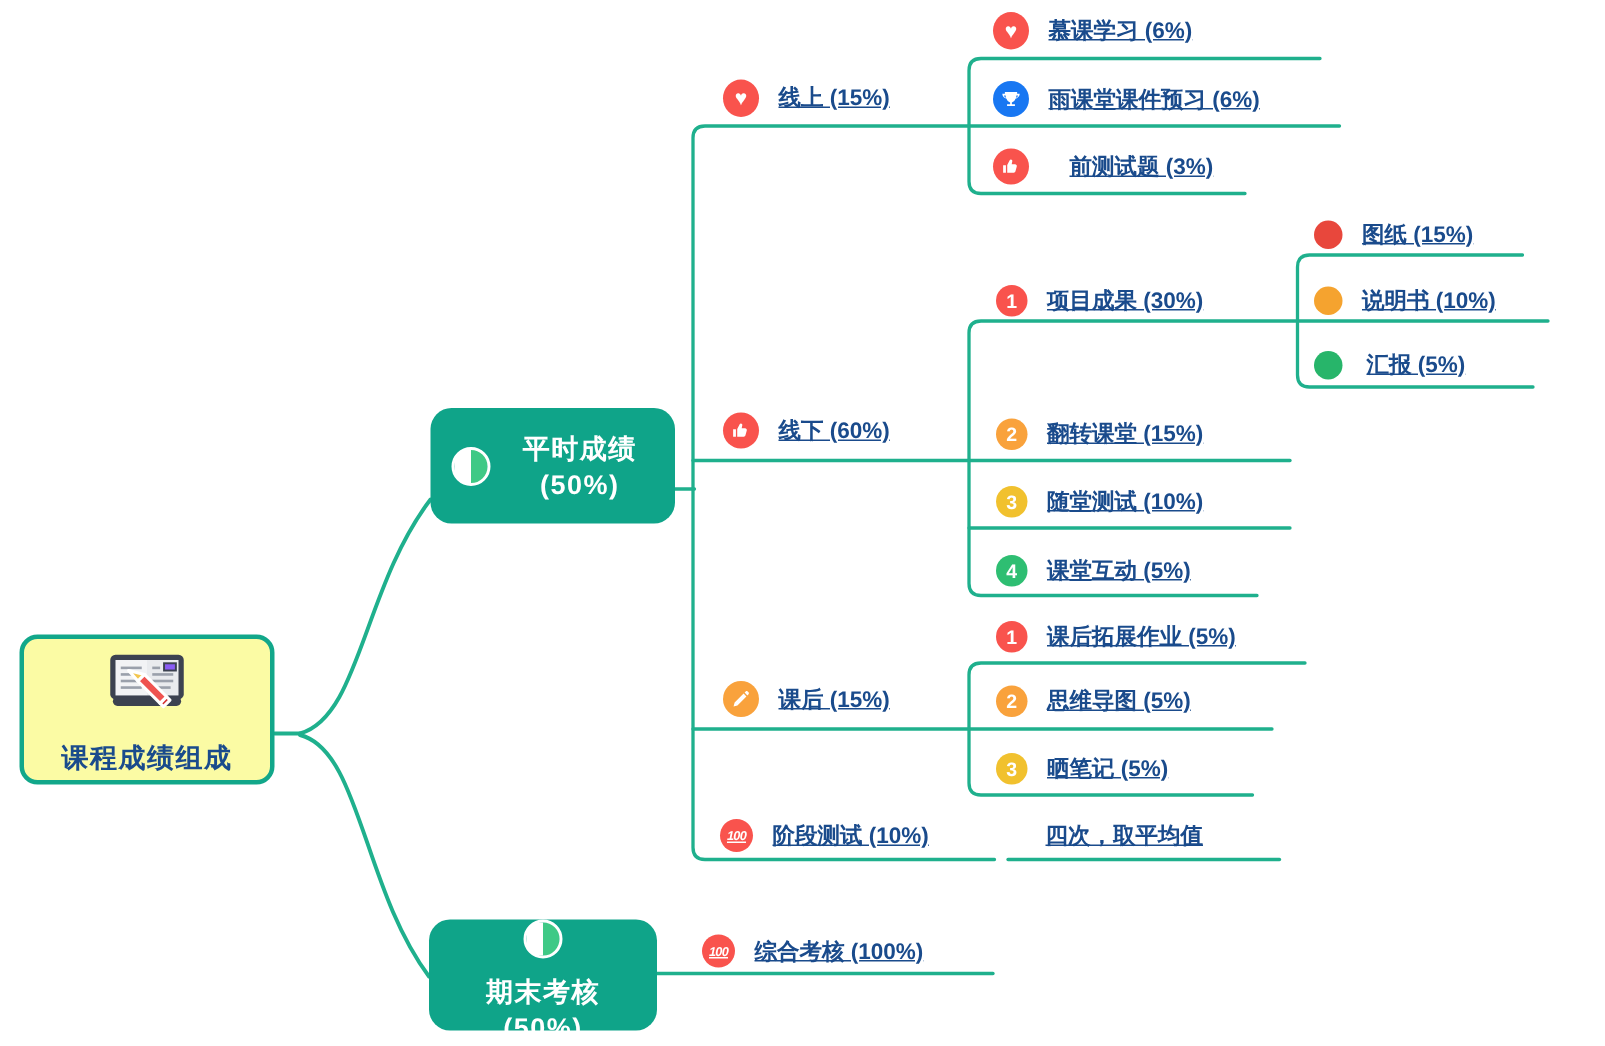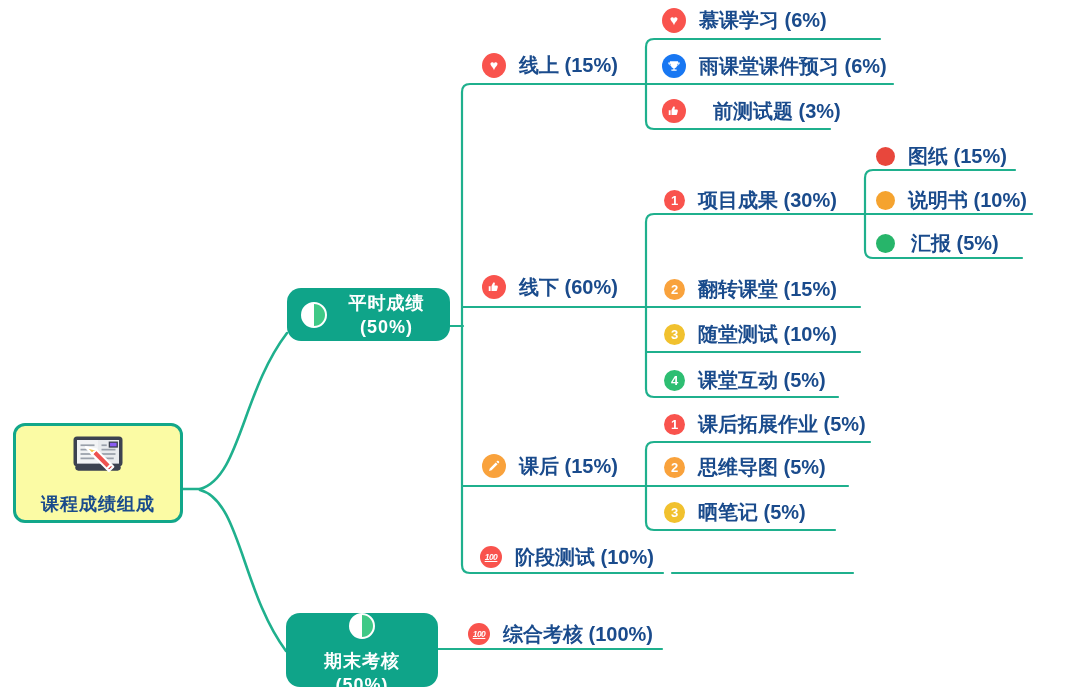--- a/index.html
+++ b/index.html
@@ -32,21 +32,21 @@
     display:flex; align-items:center; padding:0 14px; box-sizing:border-box; gap:10px;
   }
   .branch .btxt{flex:1; text-align:center; color:#fff; font-size:18px; font-weight:bold; line-height:24px; letter-spacing:1px;}
   .half-icon{
     width:26px; height:26px; border-radius:50%; border:2px solid #fff; box-sizing:border-box;
     background:linear-gradient(90deg,#fff 0 50%, #3FC986 50% 100%); flex:0 0 auto;
   }
 
   
   .label{position:absolute; display:flex; align-items:center; gap:13px; height:30px; white-space:nowrap;}
-  .label .txt{font-size:20px; font-weight:bold; color:var(--text-navy);}
+  .label .txt{font-size:15px; font-weight:bold; color:var(--text-navy);text-decoration:underline;}
   .badge{
     width:24px; height:24px; border-radius:50%; display:inline-flex; align-items:center;
     justify-content:center; color:#fff; flex:0 0 auto;
   }
   .badge svg{display:block;}
   .badge.red{background:var(--red);} .badge.blue{background:var(--blue);}
   .badge.orange{background:var(--orange);}
   .badge.heart{font-size:14px; line-height:1; padding-bottom:1px;}
   .numbadge{
     width:21px; height:21px; border-radius:50%; display:inline-flex; align-items:center;
@@ -105,21 +105,21 @@
         <g stroke="#fff" stroke-width="2.4" stroke-linejoin="round">
           <path d="M30 21 L47 38 L42 43 L25 26 Z" fill="#EF5350"></path>
           <path d="M30 21 L25 26 L18 18 Z" fill="#F3C64F"></path>
           <path d="M47 38 L42 43 L44.5 45.5 L49.5 40.5 Z" fill="#D32F2F"></path>
         </g>
       </svg>
     </span>
     <div class="root-label">课程成绩组成</div>
   </div>
 
-  <div class="branch" style="left:287px;top:288px;width:163px;height:53px;">
+  <div class="branch" style="left:287px;top:272px;width:163px;height:77px;">
     <span class="half-icon"></span>
     <div class="btxt">
       <div>平时成绩</div>
         <div>(50%)</div>
     </div>
   </div>
   <div class="branch" style="left:286px;top:613px;width:152px;height:74px;flex-direction:column;">
     <span class="half-icon"></span>
     <div class="btxt">
       <div>期末考核</div>
@@ -146,20 +146,23 @@
         </svg>
     </span>
     <span class="txt">课后 (15%)</span>
   </div>
   <div class="label" style="left:480px;top:542px;">
     <span class="hundred">
         <span>100</span>
       </span>
     <span class="txt">阶段测试 (10%)</span>
   </div>
+  <div class="label" style="left:697px;top:542px;">
+    <span class="txt">四次，取平均值</span>
+  </div>
 
   <div class="label" style="left:662px;top:5px;">
     <span class="badge red heart">♥</span>
     <span class="txt">慕课学习 (6%)</span>
   </div>
   <div class="label" style="left:662px;top:51px;">
     <span class="badge blue">
       <svg width="14" height="14" viewBox="0 0 24 24">
           <path fill="#fff" d="M5 4h14v2h3c-.2 3-2.2 5-4.6 5.4A7 7 0 0 1 13 15.9V18h3.5v2h-9v-2H11v-2.1a7 7 0 0 1-4.4-4.5C4.2 11 2.2 9 2 6h3V4zm-1 4c.3 1.2 1.1 2.2 2.2 2.6-.2-.8-.3-1.7-.3-2.6H4zm16 0h-1.9c0 .9-.1 1.8-.3 2.6 1.1-.4 1.9-1.4 2.2-2.6z"></path>
         </svg>

